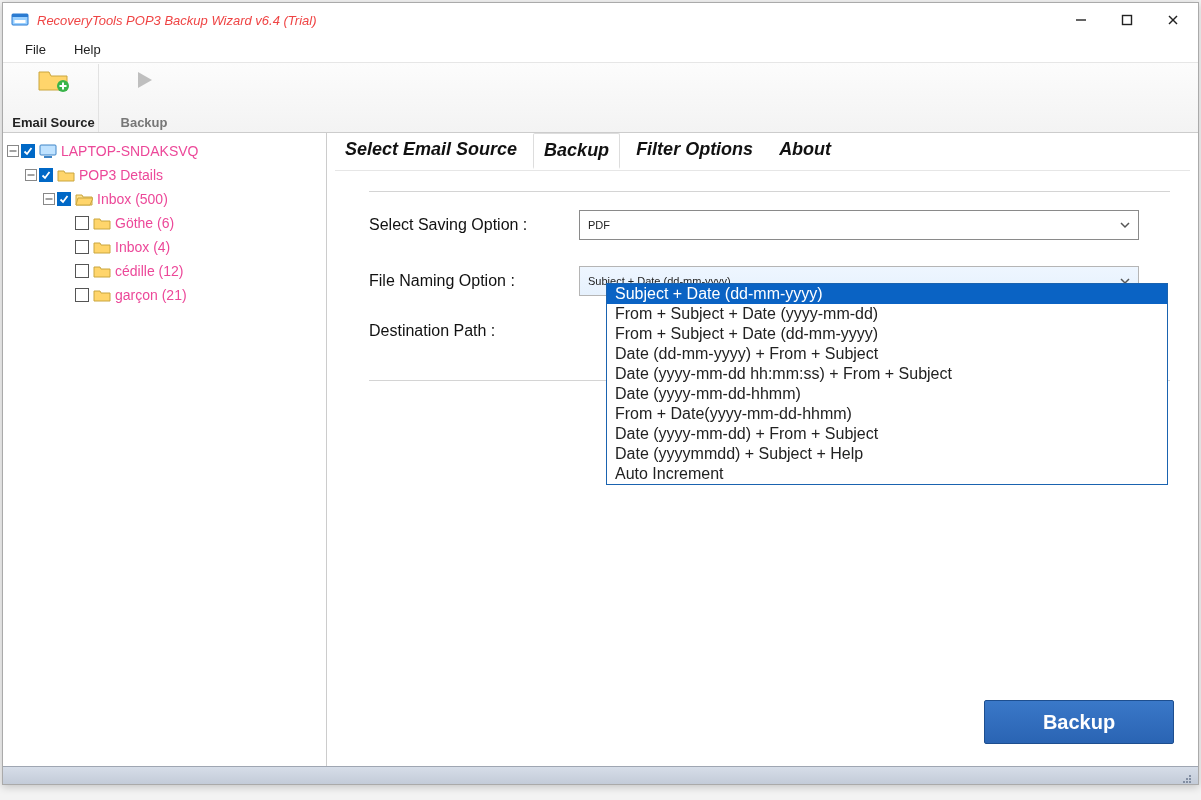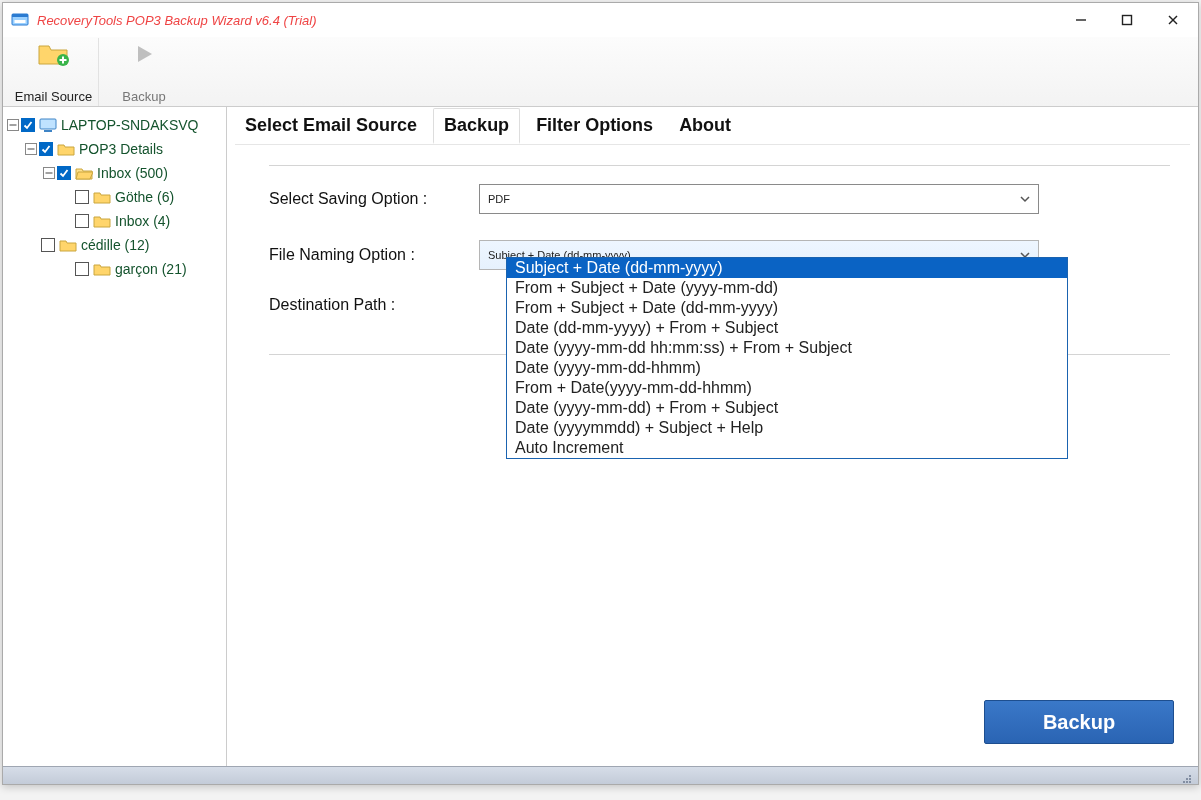--- a/index.html
+++ b/index.html
@@ -14,35 +14,35 @@
   .titlebar .winbtn svg { width: 12px; height: 12px; }
   
   .menubar { height: 26px; display: flex; align-items: center; padding: 0 8px; border-bottom: 1px solid #e6e6e6; background: #fff; }
   .menubar .menuitem { font-size: 13px; color: #222; padding: 3px 14px; }
   
   .toolbar { height: 70px; display: flex; align-items: center; padding: 0 6px; border-bottom: 1px solid #ccc; background: linear-gradient(#fcfcfc,#f3f3f3); }
   .toolbtn { display: flex; flex-direction: column; align-items: center; justify-content: center; width: 90px; height: 68px; font-size: 13px; color: #222; border-right: 1px solid #e2e2e2; }
   .toolbtn:last-of-type { border-right: none; }
   .toolbtn.gray { color: #777; }
   .toolbtn .ticon { width: 34px; height: 30px; display:flex; align-items:center; justify-content:center; }
-  .toolbtn .tlabel { margin-top: 20px; }
+  .toolbtn .tlabel { margin-top: 20px; font-weight: bold; }
   
   .body { flex: 1; display: flex; min-height: 0; background: #fff; }
-  .tree { width: 224px; border-right: 1px solid #ccc; padding-top: 6px; font-size: 14px; color: #14532d; background: #fff; }
+  .tree { width: 324px; border-right: 1px solid #ccc; padding-top: 6px; font-size: 14px; color: #ec4899; background: #fff; }
   .trow { display: flex; align-items: center; height: 24px; white-space: nowrap; }
   .trow .exp { width: 12px; height: 12px; display:flex; align-items:center; justify-content:center; margin-right: 2px; }
   .trow .chk { width: 14px; height: 14px; border: 1px solid #555; margin-right: 4px; display:flex; align-items:center; justify-content:center; background:#fff; }
   .trow .chk.checked { background:#0068c6; border-color:#0068c6; }
   .trow .chk.checked svg { display:block; }
   .trow .chk svg { display:none; width:10px; height:10px; }
   .trow .ficon { width: 18px; height: 16px; margin-right: 4px; display:flex; align-items:center; }
   .trow .lbl { font-size: 14px; }
   
   .main { flex: 1; display: flex; flex-direction: column; padding: 0 8px 8px 8px; position: relative; }
-  .tabs { display: flex; align-items: center; height: 38px; gap: 6px; border-bottom: 1px solid #e6e6e6; }
+  .tabs { display: flex; align-items: flex-start; height: 38px; gap: 6px; border-bottom: 1px solid #e6e6e6; font-style: italic; }
   .tab { font-size: 18px; font-weight: 700; color: #111; padding: 6px 10px; }
   .tab.active { background: #fff; border: 1px solid #ddd; border-bottom: 2px solid #fff; border-radius: 2px 2px 0 0; }
   .formarea { padding: 20px 20px 10px 34px; }
   .formrow { display: flex; align-items: center; margin-bottom: 26px; }
   .formrow .lbl { width: 210px; text-align: left; padding-right: 18px; font-size: 16px; color: #111; }
   .select { flex: 0 0 560px; height: 30px; border: 1px solid #8a8a8a; background: #fff; display:flex; align-items:center; justify-content:space-between; padding: 0 8px; font-size: 11px; color:#222; }
   .select.wide { flex: 0 0 560px; }
   .select.light { border-color:#b5b5b5; background: linear-gradient(#eef6ff,#e6f1fd); }
   .select .caret { width: 10px; height: 10px; }
   hr.sep { border: none; border-top: 1px solid #d4d4d4; margin: 0 0 18px 0; }
@@ -82,20 +82,24 @@
         </svg>
     </span>
     <span class="winbtn">
       <svg viewBox="0 0 12 12">
           <line x1="2" y1="2" x2="10" y2="10" stroke="#222" stroke-width="1.4"></line>
           <line x1="10" y1="2" x2="2" y2="10" stroke="#222" stroke-width="1.4"></line>
         </svg>
     </span>
   </div>
 
+  <div class="menubar">
+    <span class="menuitem">File</span>
+    <span class="menuitem">Help</span>
+  </div>
 
   <div class="toolbar">
     <div class="toolbtn">
       <span class="ticon">
         <svg width="34" height="28" viewBox="0 0 34 28">
             <path d="M2 8 L2 24 L30 24 L30 10 L14 10 L12 6 L2 6 Z" fill="#ffd56b" stroke="#caa63f"></path>
             <circle cx="26" cy="20" r="6" fill="#39b44a"></circle>
             <line x1="26" y1="16.5" x2="26" y2="23.5" stroke="#fff" stroke-width="2"></line>
             <line x1="22.5" y1="20" x2="29.5" y2="20" stroke="#fff" stroke-width="2"></line>
           </svg>
@@ -191,21 +195,21 @@
       <div class="trow" style="padding-left:58px">
         <span class="exp"></span>
         <span class="chk"></span>
         <span class="ficon">
             <svg viewBox="0 0 18 16">
               <path d="M1 5 L1 14 L17 14 L17 6 L8 6 L7 4 L1 4 Z" fill="#ffd56b" stroke="#caa63f"></path>
             </svg>
           </span>
         <span class="lbl">Inbox (4)</span>
       </div>
-      <div class="trow" style="padding-left:24px">
+      <div class="trow" style="padding-left:58px">
         <span class="exp"></span>
         <span class="chk"></span>
         <span class="ficon">
             <svg viewBox="0 0 18 16">
               <path d="M1 5 L1 14 L17 14 L17 6 L8 6 L7 4 L1 4 Z" fill="#ffd56b" stroke="#caa63f"></path>
             </svg>
           </span>
         <span class="lbl">cédille (12)</span>
       </div>
       <div class="trow" style="padding-left:58px">

